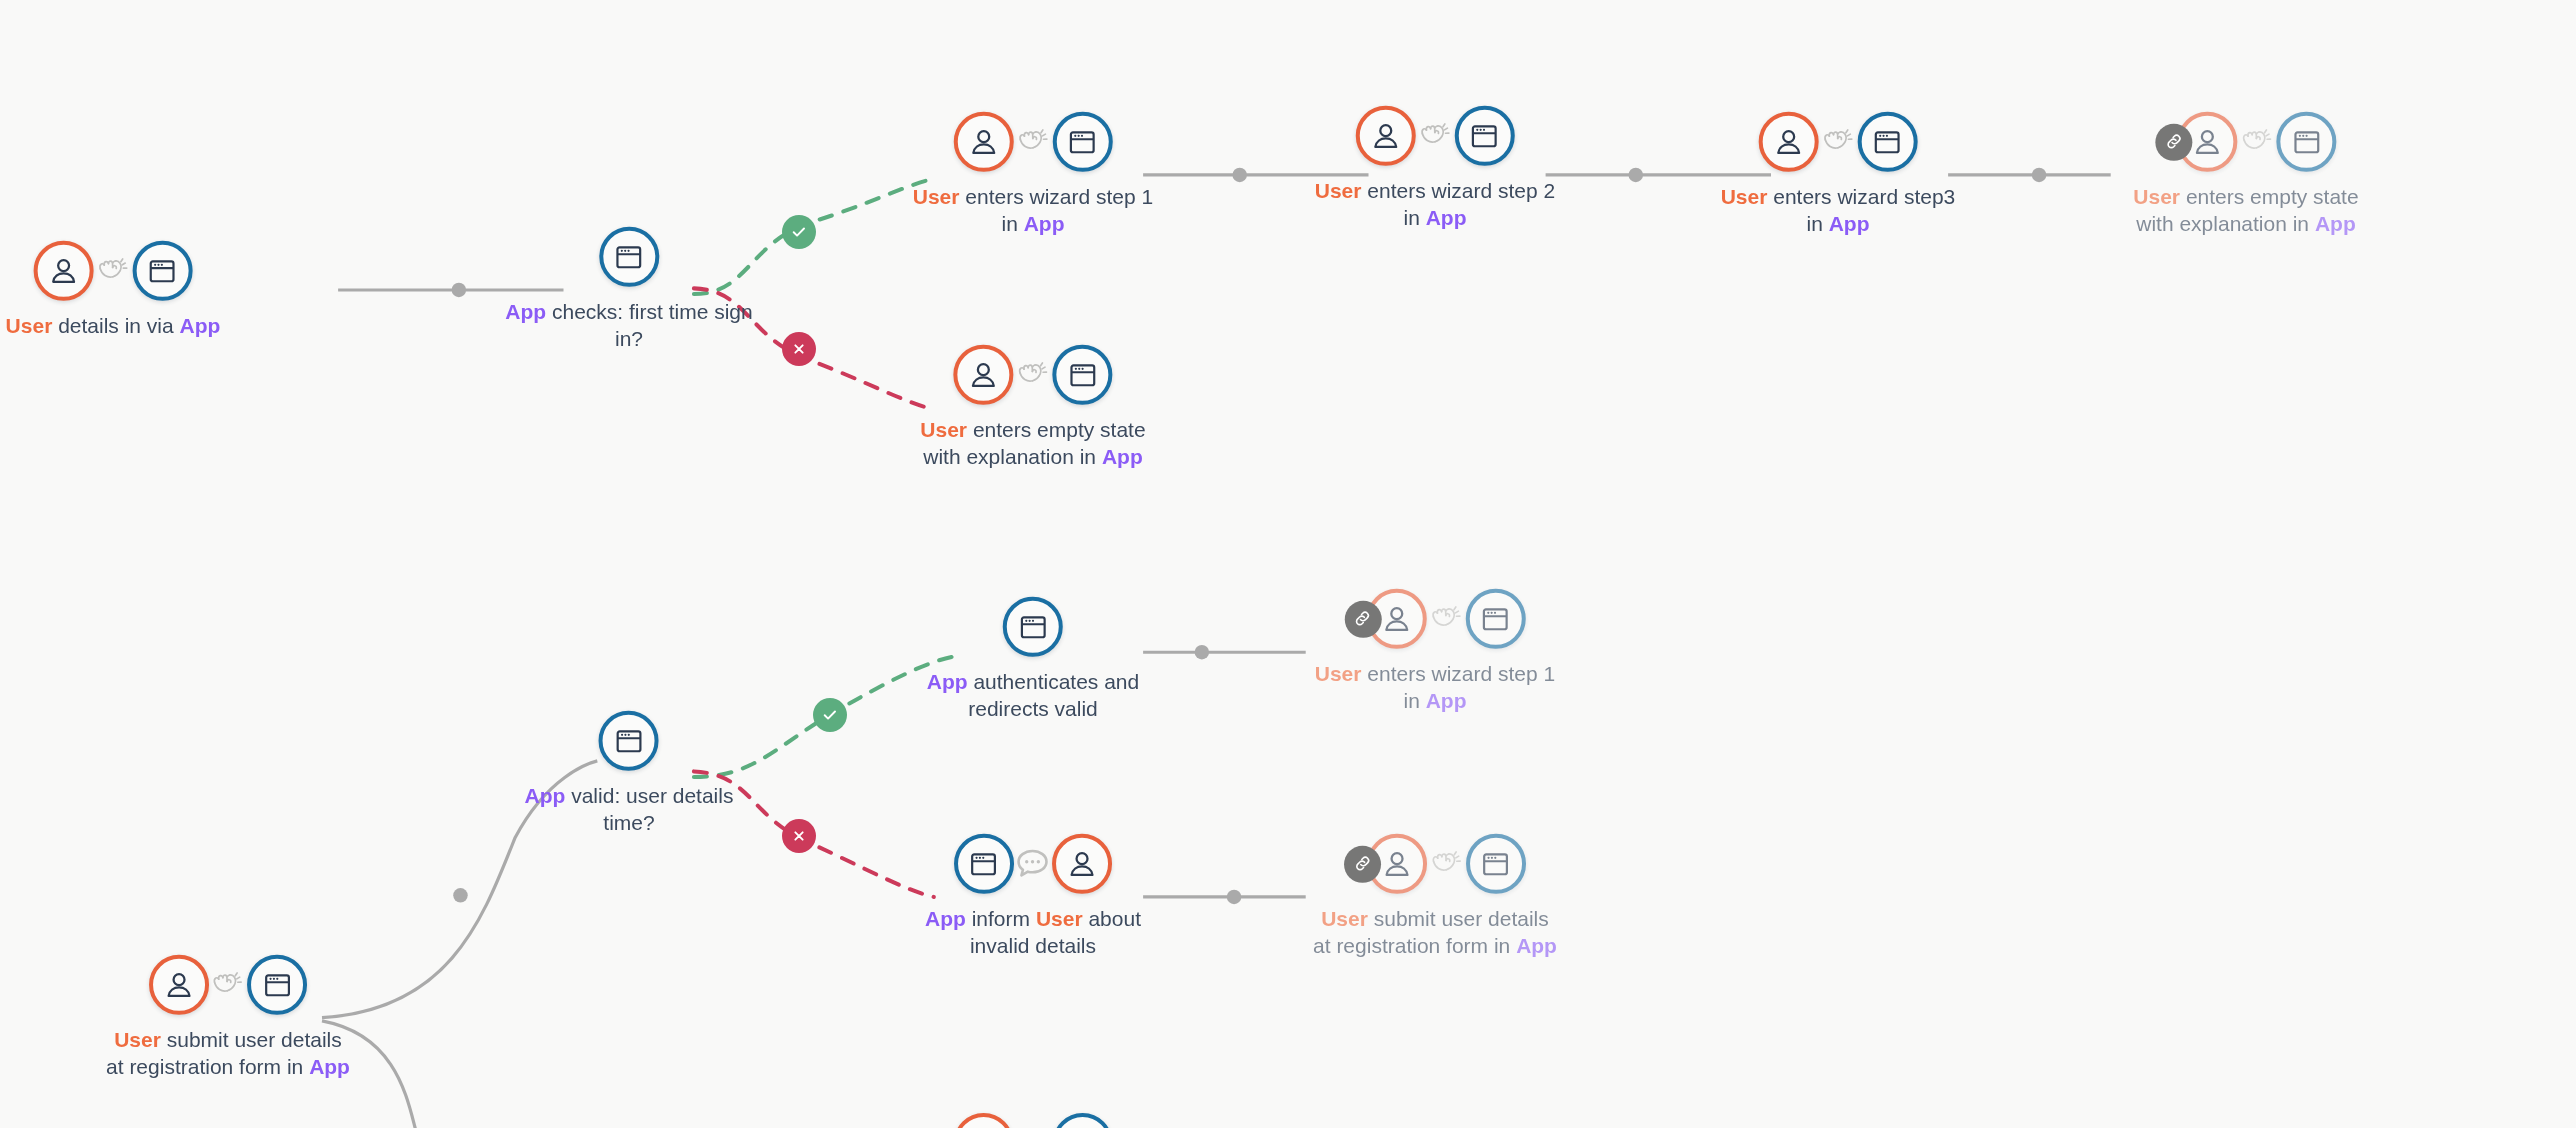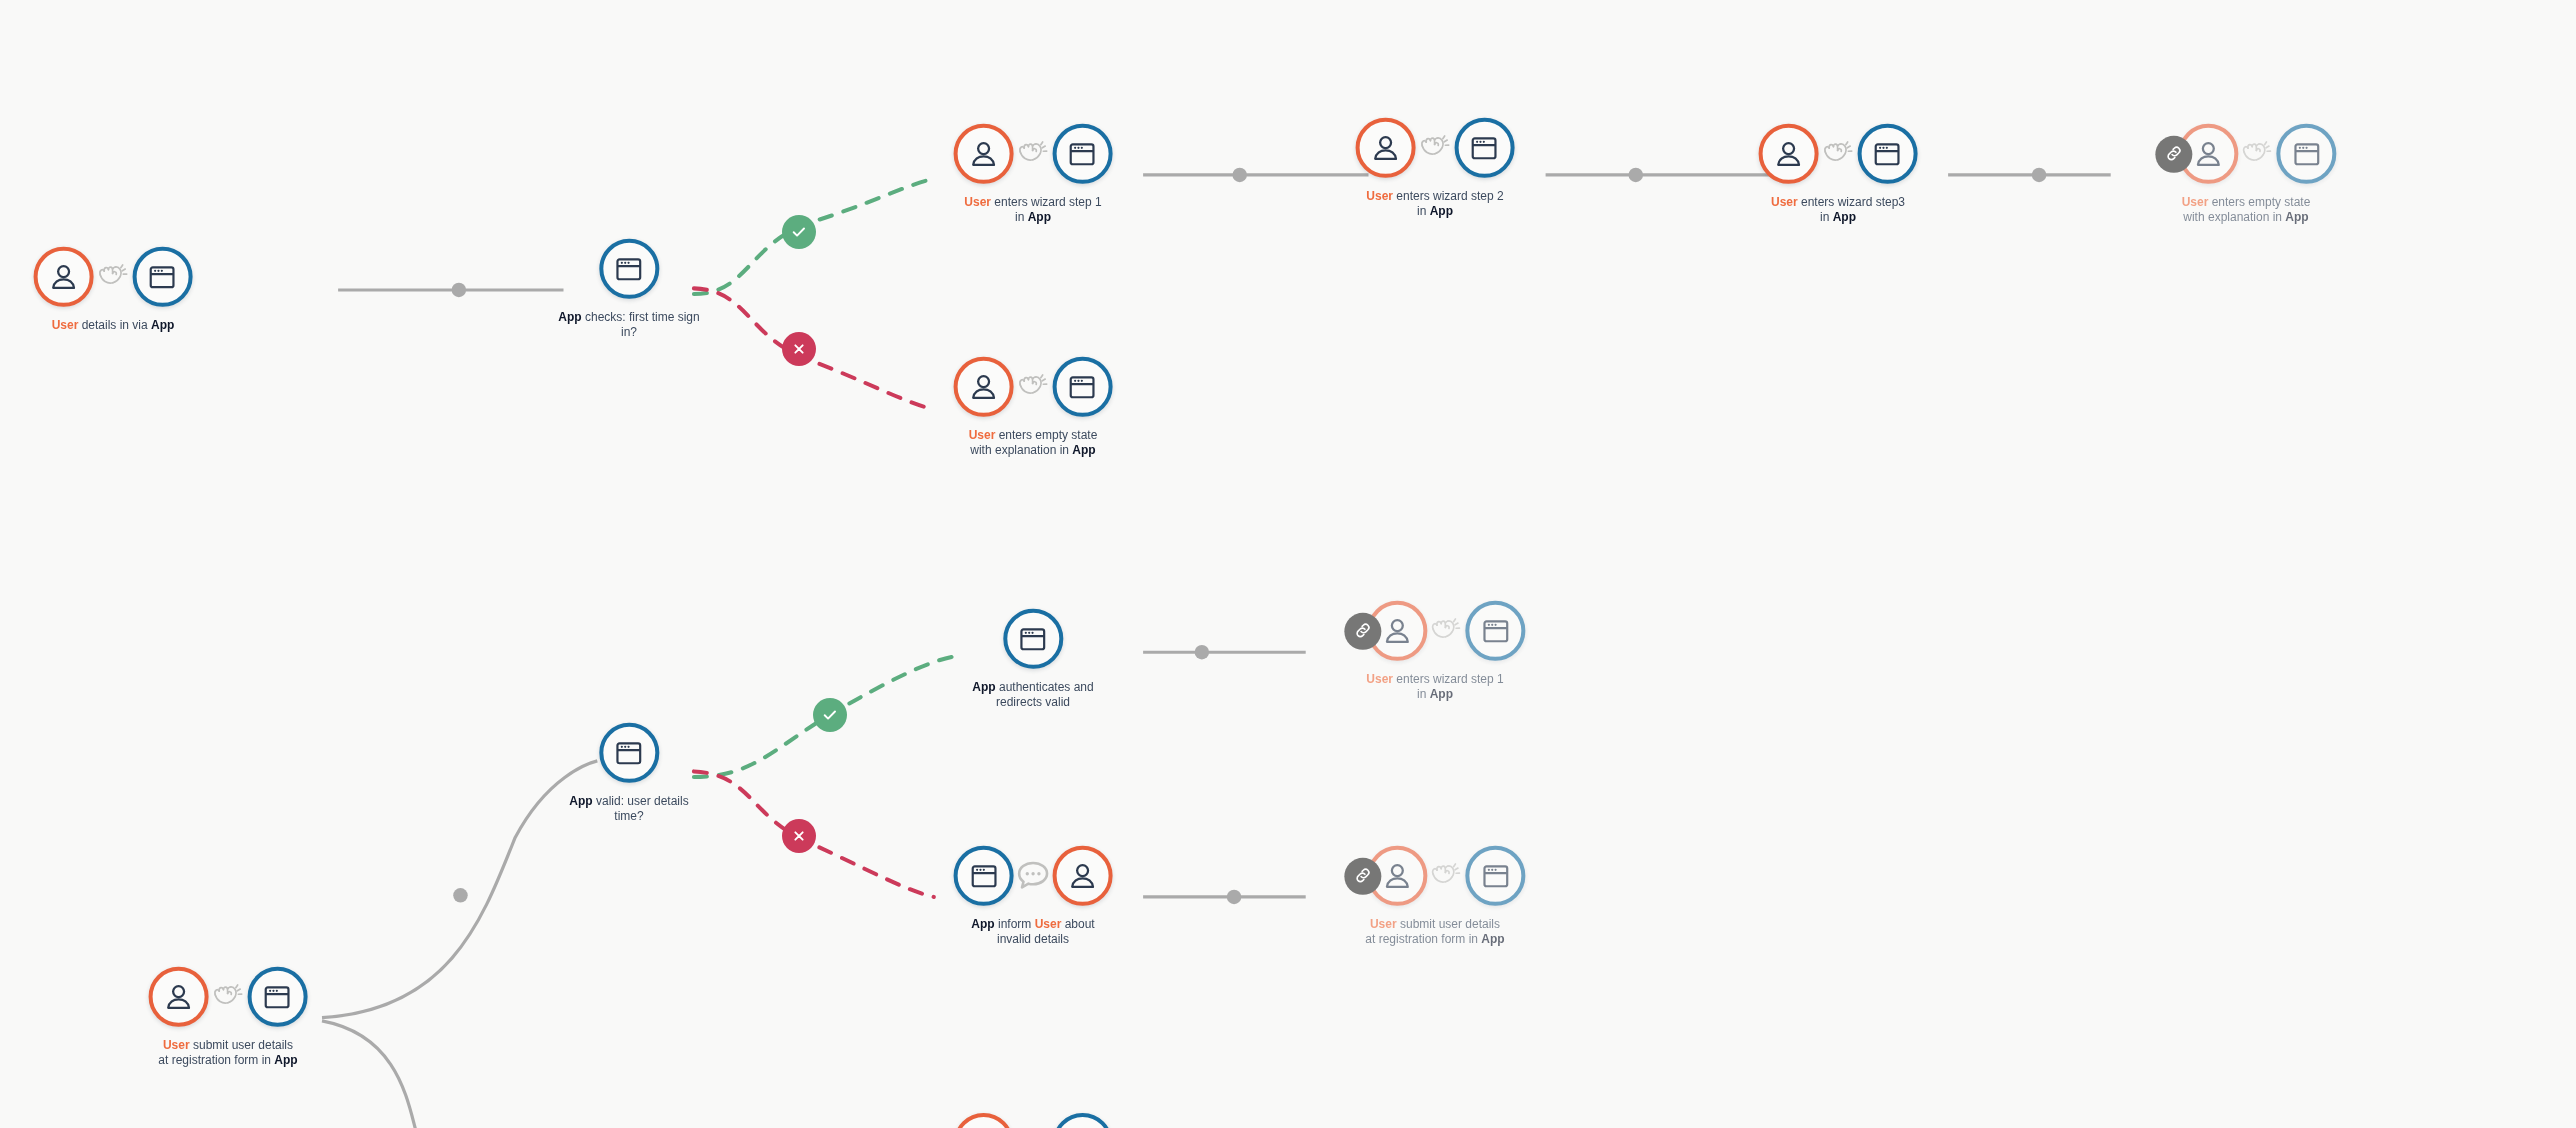--- a/index.html
+++ b/index.html
@@ -41,30 +41,30 @@
 
   
   .node.linked .ring,
   .node.linked .gesture,
   .node.linked .caption{opacity:.62;}
   .node.linked .linkbadge{opacity:1;}
 
   .caption{
     margin-top:10.5px;
     text-align:center;
-    font-size:12px;
+    font-size:21px;
     line-height:1.33;
     color:#3c4a5e;
     white-space:nowrap;
     position:relative;left:50%;transform:translateX(-50%);
     display:inline-block;
   }
   .caption b{font-weight:bold;}
   .caption .a{color:#ef6c3f;}
-  .caption .s{color:#0f172a;}
+  .caption .s{color:#8b5cf6;}
 
   
   .badge{
     position:absolute;transform:translate(-50%,-50%);
     width:34px;height:34px;border-radius:50%;
     display:flex;align-items:center;justify-content:center;
     z-index:5;
   }
   .badge.yes{background:#5cad7f;}
   .badge.no{background:#cc3a5a;}

